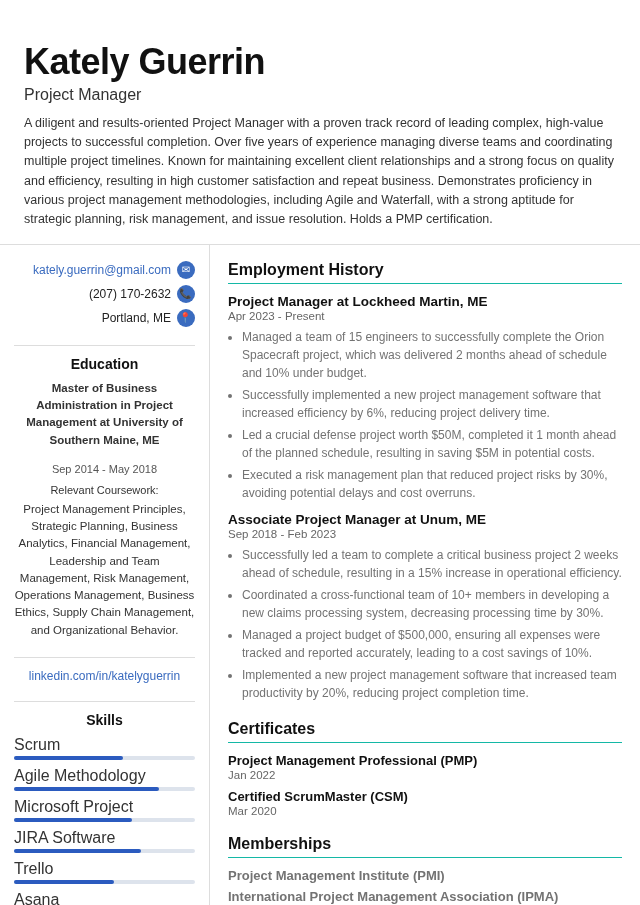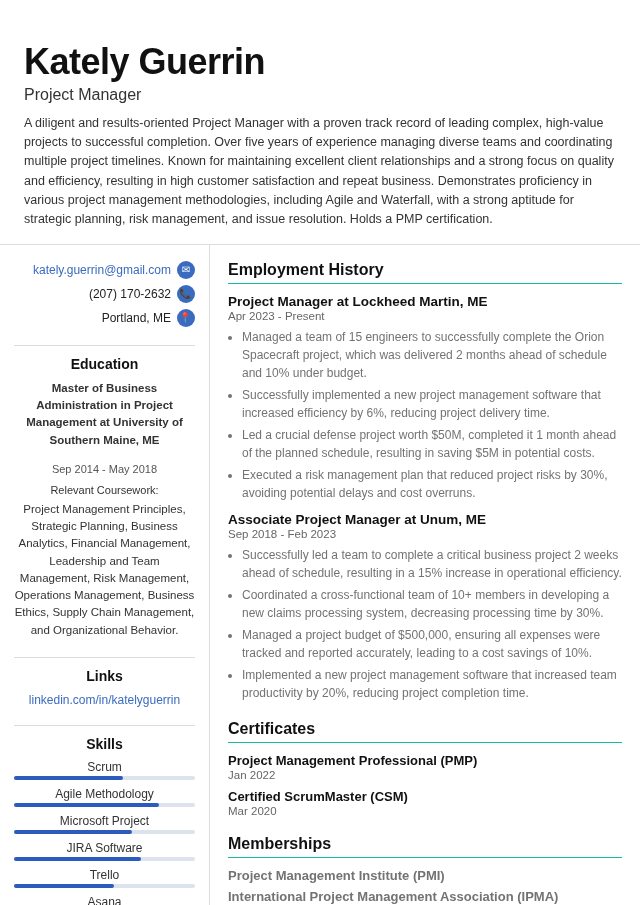--- a/index.html
+++ b/index.html
@@ -121,22 +121,22 @@
     }
     .link-item {
       text-align: center;
       margin-bottom: 4px;
     }
     
     .skill-item {
       margin-bottom: 7px;
     }
     .skill-name {
-      font-size: 12px;
-      text-align: center;
+      font-size: 16px;
+      text-align: left;
       color: #333;
       margin-bottom: 2px;
     }
     .skill-bar-bg {
       width: 100%;
       height: 4px;
       background: #dde3ec;
       border-radius: 2px;
     }
     .skill-bar-fill {
@@ -238,21 +238,20 @@
           <span class="edu-school">Master of Business Administration in Project Management at University of Southern Maine, ME</span>
         </div>
         <div class="edu-text edu-dates" style="margin-top:12px;">Sep 2014 - May 2018</div>
         <div class="edu-text edu-courses-label" style="margin-top:5px;">Relevant Coursework:</div>
         <div class="edu-text" style="margin-top:2px;">Project Management Principles, Strategic Planning, Business Analytics, Financial Management, Leadership and Team Management, Risk Management, Operations Management, Business Ethics, Supply Chain Management, and Organizational Behavior.</div>
       </div>
 
       <hr class="section-divider">
 
       <div class="left-section">
-        <div class="left-section-title">Links</div>
         <div class="link-item">
           <a href="#">linkedin.com/in/katelyguerrin</a>
         </div>
       </div>
 
       <hr class="section-divider">
 
       <div class="left-section">
         <div class="left-section-title">Skills</div>
         <div id="skills-container">

